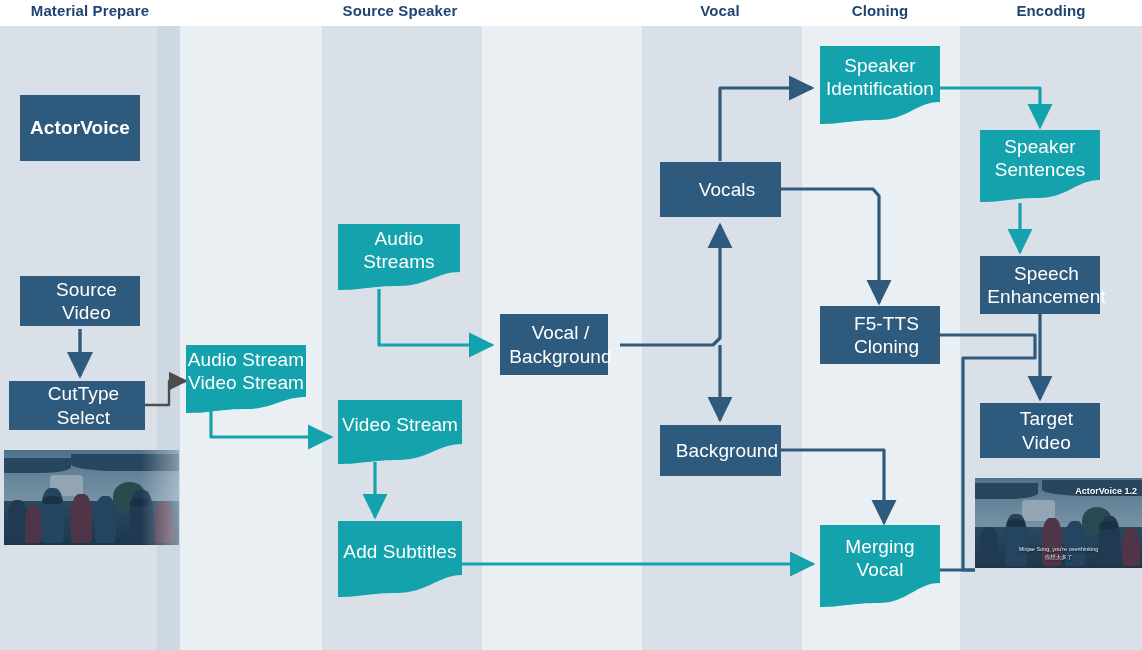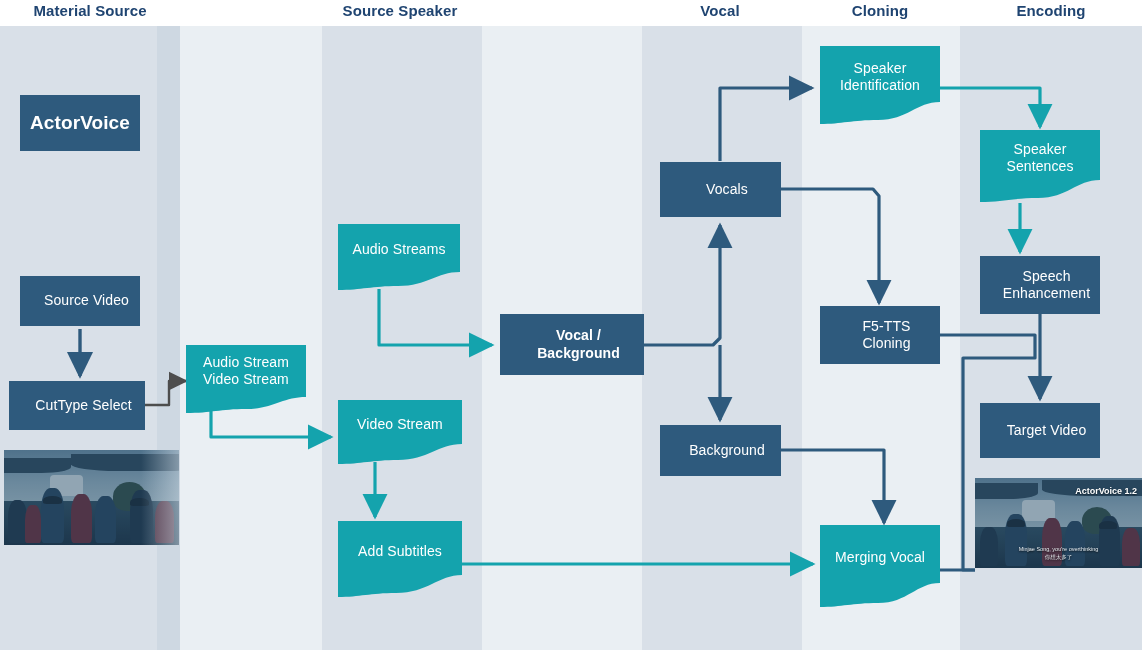--- a/index.html
+++ b/index.html
@@ -29,21 +29,21 @@
   }
   
   .node{
     position:absolute;
     box-sizing:border-box;
     color:#ffffff;
     display:flex;
     align-items:center;
     justify-content:center;
     text-align:center;
-    font-size:14px;
+    font-size:19px;
     line-height:1.22;
     white-space:pre-line;
     letter-spacing:.1px;
   }
   .node.rect{background:#2e5a7d;padding-left:13px;}
   .node.logo{
     background:#2e5a7d;
     font-weight:bold;
     font-size:19px;
   }
@@ -102,21 +102,21 @@
 
   <div class="band" style="left:0;width:157px;background:#d9e0e8;"></div>
   <div class="band" style="left:157px;width:23px;background:#ced8e2;"></div>
   <div class="band" style="left:180px;width:142px;background:#eaeff3;"></div>
   <div class="band" style="left:322px;width:160px;background:#d9e0e8;"></div>
   <div class="band" style="left:482px;width:160px;background:#eaeff3;"></div>
   <div class="band" style="left:642px;width:160px;background:#d9e0e8;"></div>
   <div class="band" style="left:802px;width:158px;background:#eaeff3;"></div>
   <div class="band" style="left:960px;width:182px;background:#d9e0e8;"></div>
 
-  <div class="lane-title" style="left:0;width:180px;">Material Source</div>
+  <div class="lane-title" style="left:0;width:180px;">Material Prepare</div>
   <div class="lane-title" style="left:310px;width:180px;">Source Speaker</div>
   <div class="lane-title" style="left:630px;width:180px;">Vocal</div>
   <div class="lane-title" style="left:790px;width:180px;">Cloning</div>
   <div class="lane-title" style="left:960px;width:182px;">Encoding</div>
 
   <svg id="wires" viewBox="0 0 1142 650">
     <defs>
       <marker id="ah-navy" markerWidth="9" markerHeight="9" refX="7.2" refY="4.5" orient="auto" markerUnits="strokeWidth">
         <path d="M0,0.6 L8,4.5 L0,8.4 z" fill="#2e5a7d"></path>
       </marker>
@@ -157,21 +157,21 @@
       <path d="M1040,314 L1040,399" stroke="#2e5a7d" stroke-width="3.2" marker-end="url(#ah-navy)"></path>
 
       <path d="M940,335 L1035,335 L1035,358 L963,358 L963,570 L975,570" stroke="#2e5a7d" stroke-width="3.2"></path>
 
       <path d="M781,450 L884,450 L884,523" stroke="#2e5a7d" stroke-width="3.2" marker-end="url(#ah-navy)"></path>
 
       <path d="M940,570 L975,570" stroke="#2e5a7d" stroke-width="3.2"></path>
     </g>
   </svg>
 
-  <div class="node logo" style="left:20px;top:95px;width:120px;height:56px;">
+  <div class="node logo" style="left:20px;top:95px;width:120px;height:66px;">
     <span>ActorVoice</span>
   </div>
 
   <div class="node rect" style="left:20px;top:276px;width:120px;height:50px;">
     <span>Source Video</span>
   </div>
 
   <div class="node rect" style="left:9px;top:381px;width:136px;height:49px;">
     <span>CutType Select</span>
   </div>
@@ -218,21 +218,21 @@
     <span class="lbl">Video Stream</span>
   </div>
 
   <div class="node wave" style="left:338px;top:521px;width:124px;height:78px;">
     <svg class="wavebg" viewBox="0 0 124 78" preserveAspectRatio="none">
       <path d="M0,0 H124 V54 C100,54 90,72 58,72 C32,72 22,76 0,76 Z" fill="#14a3ad"></path>
     </svg>
     <span class="lbl">Add Subtitles</span>
   </div>
 
-  <div class="node rect" style="left:500px;top:314px;width:144px;height:61px;font-weight:bold;">
+  <div class="node rect" style="left:500px;top:314px;width:108px;height:61px;">
     <span>Vocal /
 Background</span>
   </div>
 
   <div class="node rect" style="left:660px;top:162px;width:121px;height:55px;">
     <span>Vocals</span>
   </div>
 
   <div class="node rect" style="left:660px;top:425px;width:121px;height:51px;">
     <span>Background</span>

